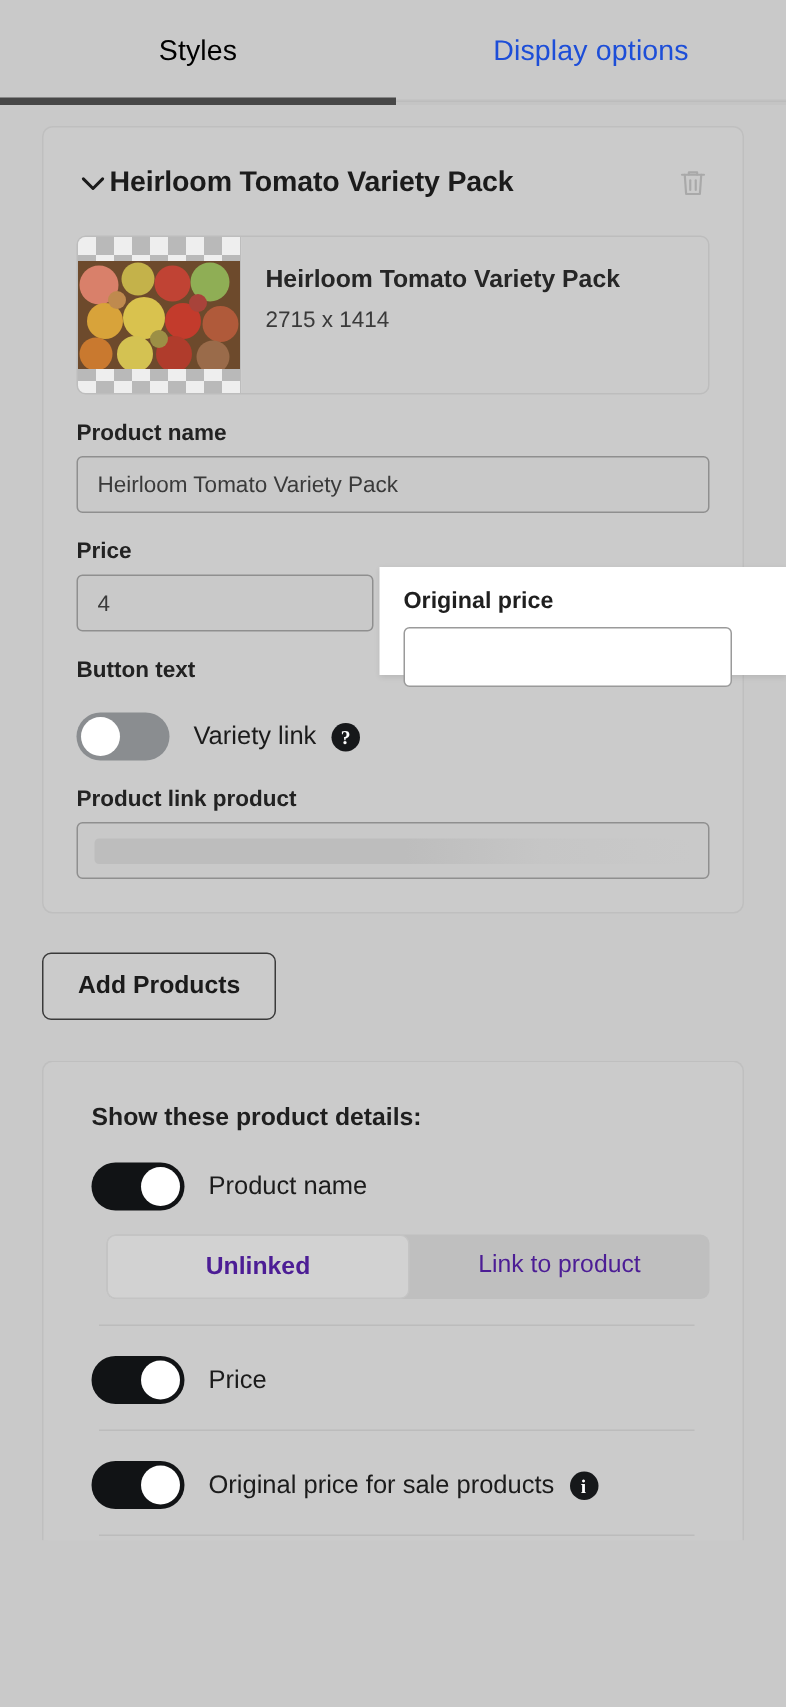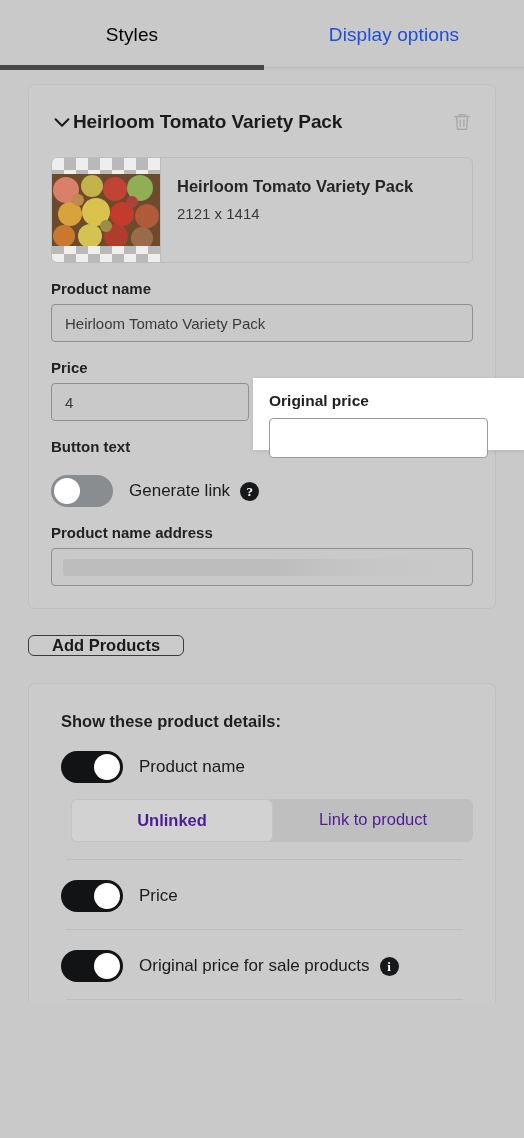--- a/index.html
+++ b/index.html
@@ -231,21 +231,21 @@
   .add-btn {
     margin: 26px 0 0 28px;
     display: inline-block;
     border: 1px solid #3a3a3a;
     border-radius: 6px;
     background: #cbcbcb;
     font-family: "Liberation Sans", sans-serif;
     font-size: 16.5px;
     font-weight: bold;
     color: #1b1b1b;
-    padding: 0 23px;
+    padding: 12px 23px;
     cursor: pointer;
   }
 
   
   .panel {
     margin: 27px 28px 0 28px;
     border: 1px solid #bfbfbf;
     border-top-left-radius: 7px;
     border-top-right-radius: 7px;
     border-bottom: none;
@@ -372,21 +372,21 @@
         <circle cx="38" cy="62" r="12" fill="#d4c252"></circle>
         <circle cx="64" cy="62" r="12" fill="#b03c2c"></circle>
         <circle cx="90" cy="64" r="11" fill="#9a6b4a"></circle>
         <circle cx="26" cy="26" r="6" fill="#bf8a4e"></circle>
         <circle cx="54" cy="52" r="6" fill="#9c8f45"></circle>
         <circle cx="80" cy="28" r="6" fill="#a8433a"></circle>
       </svg>
     </div>
     <div class="media-meta">
       <div class="media-title">Heirloom Tomato Variety Pack</div>
-      <div class="media-dims">2121 x 1414</div>
+      <div class="media-dims">2715 x 1414</div>
     </div>
   </div>
 
   <div class="field">
     <span class="field-label">Product name</span>
     <input class="input" type="text" value="Heirloom Tomato Variety Pack" style="">
   </div>
 
   <div class="field">
     <span class="field-label">Price</span>
@@ -394,26 +394,26 @@
   </div>
 
   <div class="field">
     <span class="field-label">Button text</span>
   </div>
 
   <div class="toggle-row">
     <div class="toggle off">
       <div class="knob"></div>
     </div>
-    <span class="toggle-label">Generate link</span>
+    <span class="toggle-label">Variety link</span>
     <span class="help-icon">?</span>
   </div>
 
   <div class="field">
-    <span class="field-label">Product name address</span>
+    <span class="field-label">Product link product</span>
     <div class="input disabled">
       <div class="skeleton"></div>
     </div>
   </div>
 
 </div>
 
 
 <button class="add-btn">Add Products</button>
 

